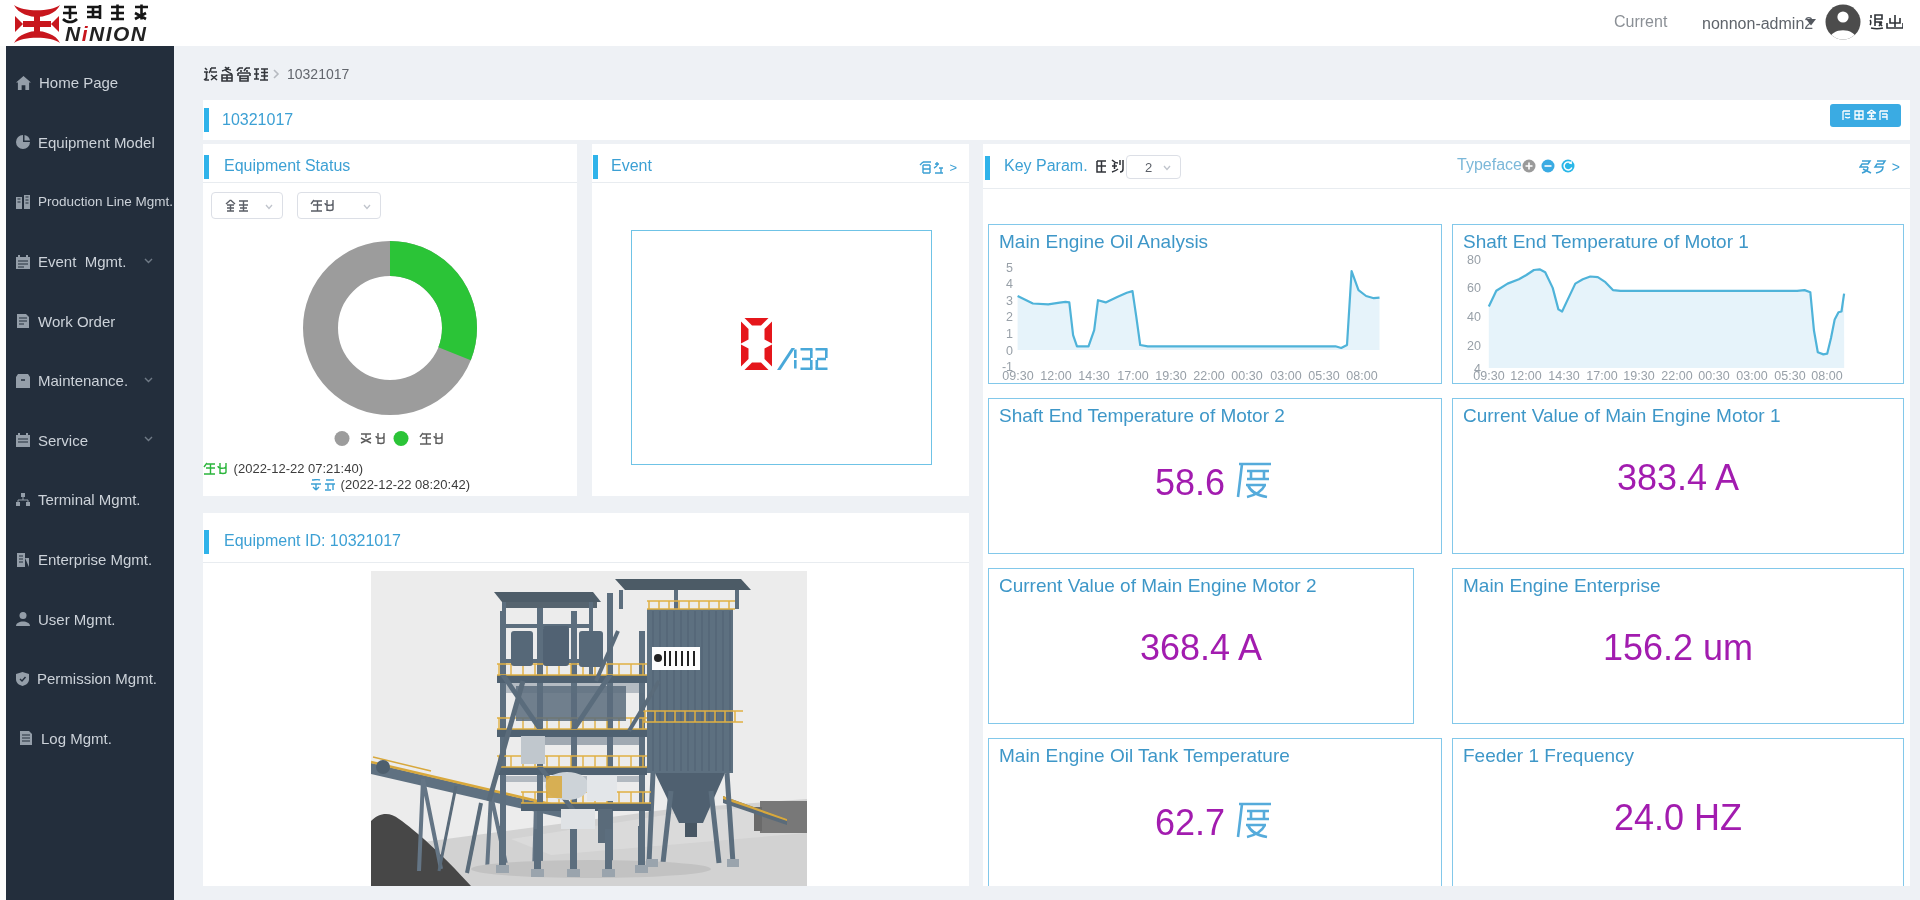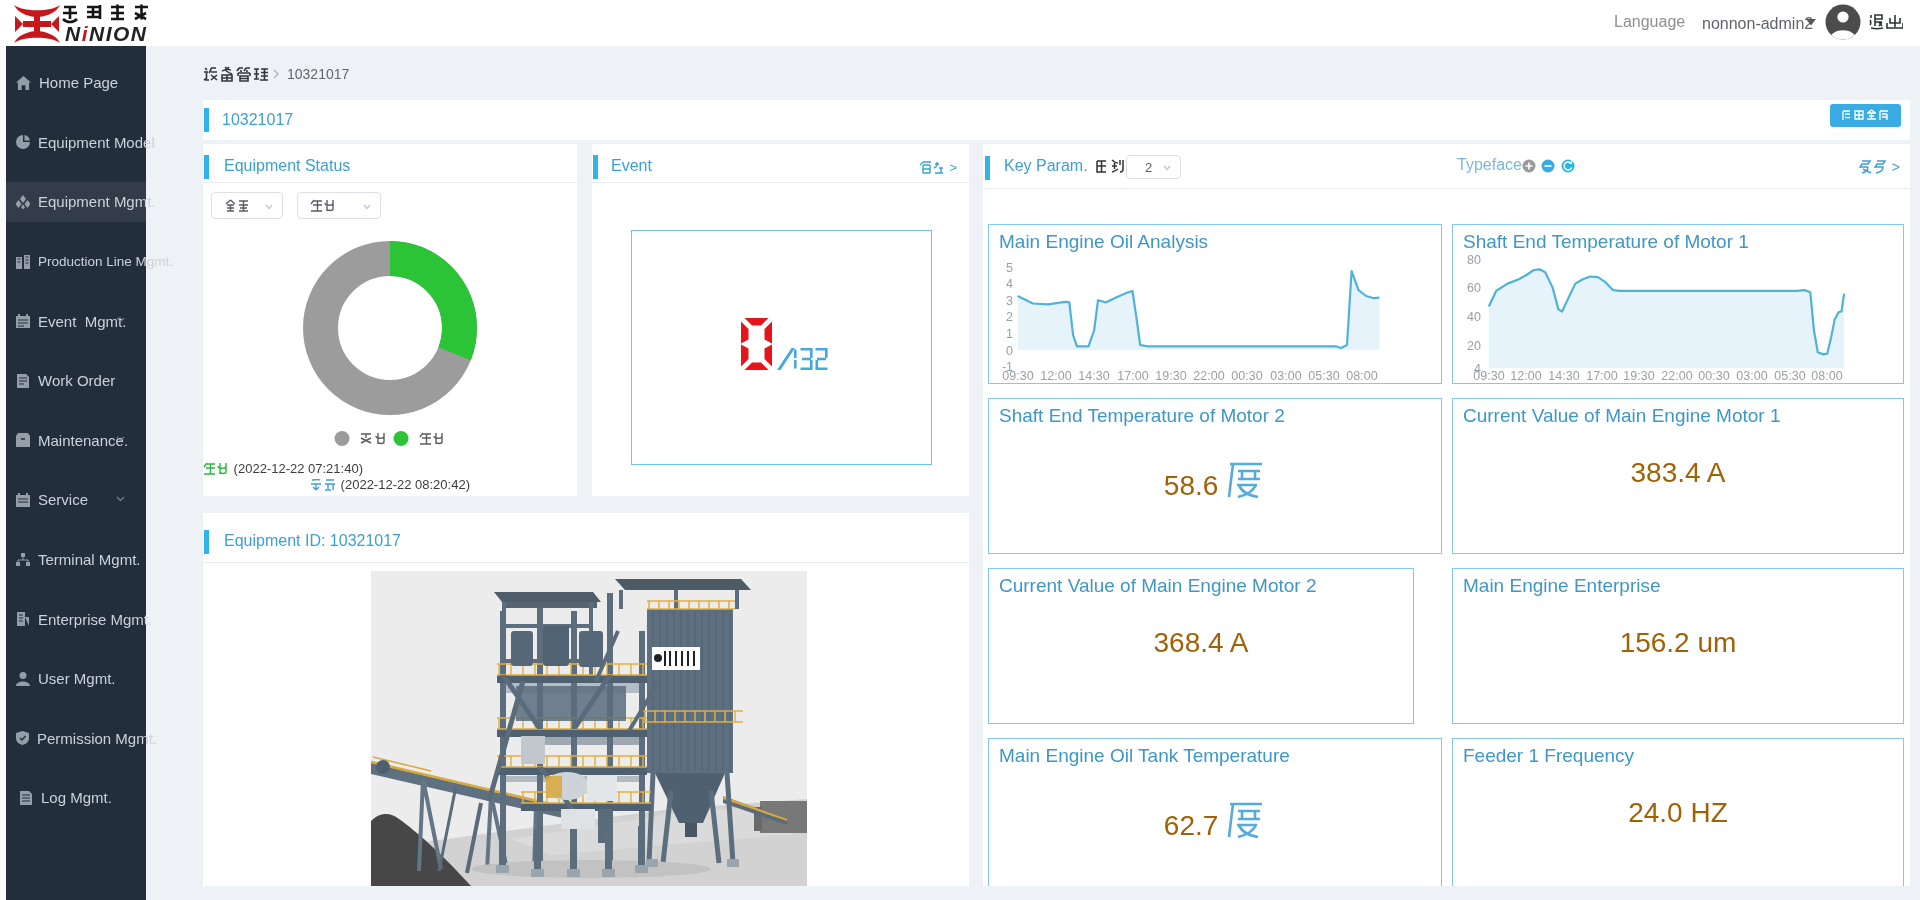--- a/index.html
+++ b/index.html
@@ -1,35 +1,35 @@
 <!DOCTYPE html>
 <html><head>
 <meta charset="utf-8">
 <style>
 *{margin:0;padding:0;box-sizing:border-box}
 html,body{width:1920px;height:900px;overflow:hidden;font-family:"Liberation Sans",sans-serif;background:#eef1f5;position:relative}
 .abs{position:absolute}
 #header{position:absolute;left:0;top:0;width:1920px;height:46px;background:#fff;z-index:5}
-#sidebar{position:absolute;left:6px;top:46px;width:140px;height:854px;background:#232e3c;z-index:4}
+#sidebar{position:absolute;left:6px;top:46px;width:168px;height:854px;background:#232e3c;z-index:4}
 #sbgutter{position:absolute;left:0;top:46px;width:6px;height:854px;background:#fbfbfb;z-index:4}
 .mi{height:59.6px;display:flex;align-items:center;padding-left:10px;color:#ccd2d9;font-size:15px;position:relative;white-space:nowrap}
 #sidebar{padding-top:7px}
 .mi svg{margin-right:8px;flex:0 0 auto;opacity:.85}
 .mi .chev{position:absolute;right:13px;top:50%;margin-top:-4px}
 .mi.act{background:linear-gradient(180deg,rgba(255,255,255,0) 0 10px,rgba(255,255,255,.07) 10px 50px,rgba(255,255,255,0) 50px)}
 #content{position:absolute;left:184px;top:46px;width:1736px;height:854px;background:#eef1f5}
 .panel{position:absolute;background:#fff}
 .accent{position:absolute;width:5px;height:24px;background:#2fb3ea}
 .ctitle{position:absolute;font-size:16px;color:#3ca0d4}
 .hdiv{position:absolute;left:0;right:0;height:1px;background:#e8ecf0}
 .sel{position:absolute;border:1px solid #dcdfe6;border-radius:4px;background:#fff;color:#5a5e66;font-size:13px;display:flex;align-items:center;padding-left:12px}
 .sel .vv{position:absolute;right:9px;top:50%;margin-top:-3px;width:8px;height:8px}
 .kcard{position:absolute;border:1px solid #82c8ea;background:#fff}
 .kcard .kt{position:absolute;left:10px;top:6px;font-size:19px;color:#3e97c8;white-space:nowrap}
-.kval{position:absolute;left:0;right:0;text-align:center;font-size:28px;color:#a16207;white-space:nowrap}
+.kval{position:absolute;left:0;right:0;text-align:center;font-size:36px;color:#a21caf;white-space:nowrap}
 .axis{font-size:12.5px;fill:#98a0a8}
 </style>
 </head>
 <body>
 
 <div id="header">
   <svg style="position:absolute;left:12px;top:3px" width="162" height="42" viewBox="0 0 162 42">
     <g fill="#c8161d">
       <path d="M2 2 C11 9,39 9,48 2 C44 11,31 14,25 14 C19 14,6 11,2 2Z"></path>
       <path d="M2 40 C11 33,39 33,48 40 C44 31,31 28,25 28 C19 28,6 31,2 40Z"></path>
@@ -39,21 +39,21 @@
       <path d="M22 13 h6 v16 h-6z"></path>
     </g>
     <g stroke="#161616" stroke-width="2.6" fill="none">
       <path d="M52 4 h12 M58 4 v12 M51 10 h14 M51 16 c4 4 10 4 14 0"></path>
       <path d="M75 4 h13 M75 9 h13 M75 14 h13 M81 4 v10 M88 2 v14"></path>
       <path d="M99 4 h13 M105.5 1.5 v15 M99 10 h13 M99 16 h13"></path>
       <path d="M123 4 h13 M129.5 1.5 v15 M123 10 l11 6 M134 10 l-11 6"></path>
     </g>
     <text x="53" y="38" font-family="Liberation Sans,sans-serif" font-style="italic" font-weight="bold" font-size="21" letter-spacing="1.5" fill="#222">N<tspan fill="#c8161d">i</tspan>NION</text>
   </svg>
-  <div style="position:absolute;left:1614px;top:13px;font-size:16px;color:#8b9096">Language</div>
+  <div style="position:absolute;left:1614px;top:13px;font-size:16px;color:#8b9096">Current</div>
   <div style="position:absolute;left:1702px;top:15px;font-size:16px;color:#5f646b">nonnon-admin2</div>
   <svg style="position:absolute;left:1806px;top:19px" width="10" height="7">
       <path d="M0 0 h10 l-5 6.5Z" fill="#53575e"></path>
     </svg>
   <svg style="position:absolute;left:1825px;top:4px" width="36" height="36" viewBox="0 0 36 36">
     <defs>
         <clipPath id="avc">
           <circle cx="18" cy="18" r="17.5"></circle>
         </clipPath>
       </defs>
@@ -71,23 +71,20 @@
 
 <div id="sbgutter"></div>
 <div id="sidebar">
   <div class="mi"><svg width="15" height="14" viewBox="0 0 16 15" fill="#a8b2bc">
         <path d="M8 0 L16 7 h-2 v8 h-4 v-5 h-4 v5 H2 V7 H0Z"></path>
       </svg>Home Page</div>
   <div class="mi"><svg width="14" height="14" viewBox="0 0 14 14" fill="#a8b2bc">
         <path d="M7 0 A7 7 0 1 0 14 7 L7 7Z"></path>
         <path d="M8.5 0 A7 7 0 0 1 14 5.5 L8.5 5.5Z"></path>
       </svg>Equipment Model</div>
-  <div class="mi act"><svg width="14" height="14" viewBox="0 0 14 14" fill="#a8b2bc">
-        <path d="M7 0 L10 4 L7 8 L4 4Z M2.5 5 L5.5 9 L2.5 13 L-0.5 9Z M11.5 5 L14.5 9 L11.5 13 L8.5 9Z M7 9.5 L9 12 L7 14.5 L5 12Z"></path>
-      </svg>Equipment Mgmt.</div>
   <div class="mi" style="font-size:13.5px"><svg width="14" height="14" viewBox="0 0 14 14" fill="#a8b2bc">
         <path d="M0 2 h6 v12 H0Z M8 0 h6 v14 H8Z"></path>
         <path d="M1.5 4 h3 M1.5 7 h3 M9.5 2 h3 M9.5 5 h3 M9.5 8 h3" stroke="#232e3c"></path>
       </svg>Production Line Mgmt.</div>
   <div class="mi"><svg width="14" height="14" viewBox="0 0 14 14" fill="#a8b2bc">
         <path d="M0 2 h14 v12 H0Z"></path>
         <path d="M3 0 v3 M11 0 v3" stroke="#a8b2bc" stroke-width="2"></path>
         <path d="M2 6 h10 M2 9 h10 M2 12 h6" stroke="#232e3c"></path>
       </svg>Event&nbsp; Mgmt.<svg class="chev" width="9" height="6" viewBox="0 0 9 6">
         <path d="M1 1 L4.5 4.5 L8 1" stroke="#7d8894" stroke-width="1.4" fill="none"></path>

